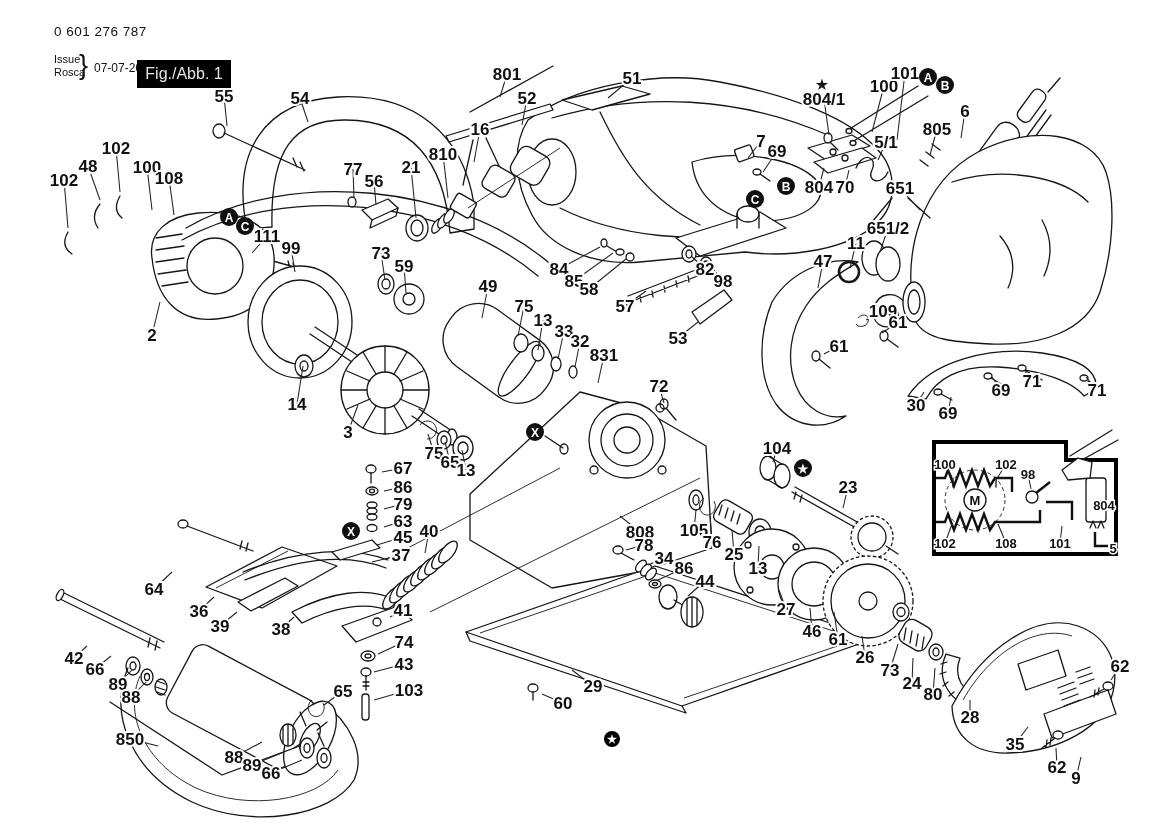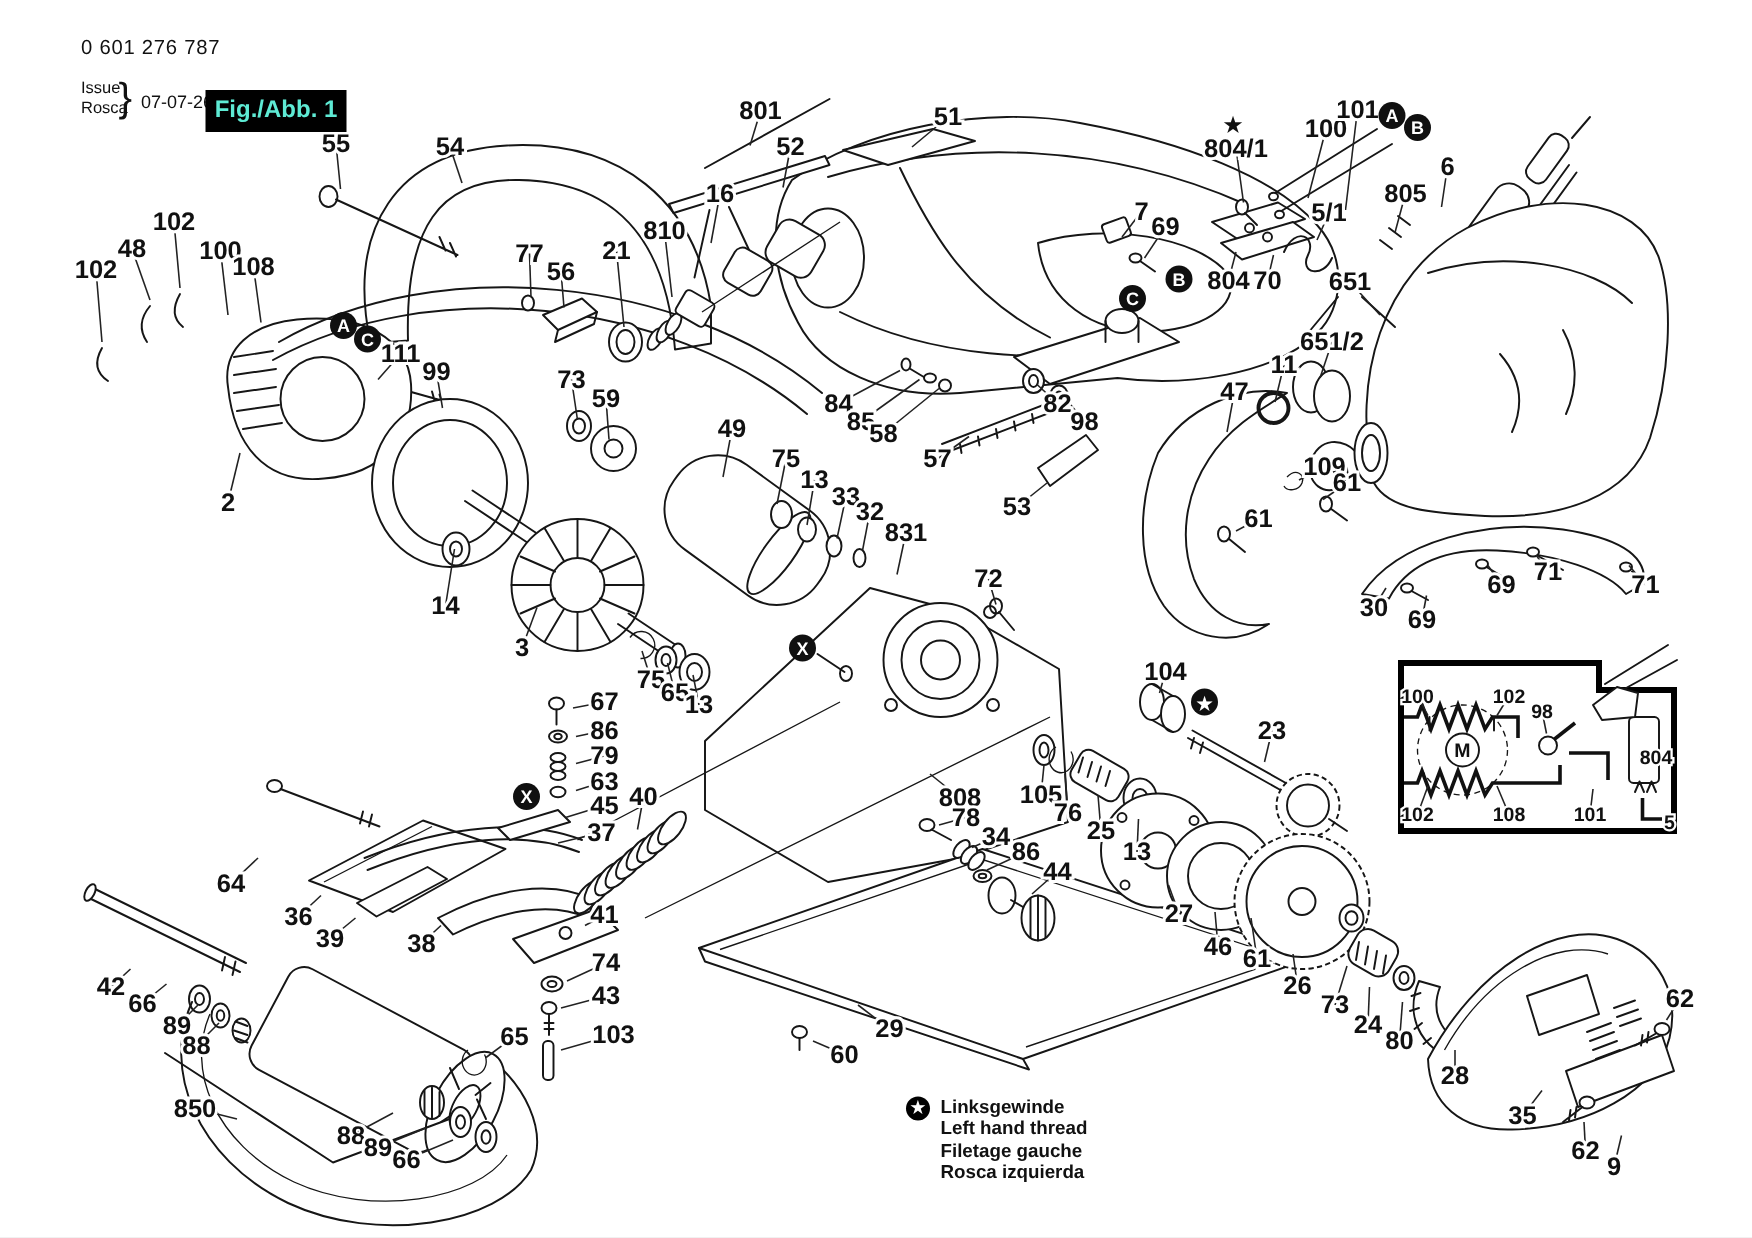--- a/index.html
+++ b/index.html
@@ -17,22 +17,22 @@
   .ilabel{font-size:13px;font-weight:bold;fill:#111;paint-order:stroke;stroke:#fff;stroke-width:3px;
           text-anchor:middle;dominant-baseline:central;}
   .mcirc{fill:#101010;}
   .mtxt{font-size:12px;font-weight:bold;fill:#fff;text-anchor:middle;dominant-baseline:central;}
   .startxt{font-size:16px;fill:#111;text-anchor:middle;dominant-baseline:central;}
   .abs{position:absolute;}
   #hdr-number{left:54px;top:24px;font-size:13.5px;font-weight:normal;letter-spacing:.5px;}
   #hdr-issue{left:54px;top:53px;font-size:11px;line-height:13px;}
   #hdr-brace{left:79px;top:50px;font-size:27px;font-weight:300;}
   #hdr-date{left:94px;top:61px;font-size:12px;}
-  #fig-box{left:137px;top:60px;width:94px;height:28px;background:#000;color:#5eead4;
-           display:flex;align-items:center;justify-content:center;font-size:16px;font-weight:bold;}
+  #fig-box{left:137px;top:60px;width:94px;height:28px;background:#000;color:#e5e5e5;
+           display:flex;align-items:center;justify-content:center;font-size:16px;font-weight:normal;}
   #legend-loctite{left:466px;top:756px;font-size:12.5px;line-height:15px;}
   #legend-loctite .star{font-size:14px;margin-right:4px;}
   #legend-lht{left:604px;top:731px;font-size:12.5px;line-height:14.4px;font-weight:bold;display:flex;gap:7px;}
   .disc{width:16px;height:16px;border-radius:50%;background:#000;color:#fff;font-size:11px;
         display:flex;align-items:center;justify-content:center;margin-top:0px;}
   #legend-mods{left:752px;top:733px;font-size:12.5px;line-height:14.4px;}
 </style>
 </head>
 <body>
 
@@ -639,20 +639,14 @@
   </div>
   <div class="abs" id="hdr-brace">}</div>
   <div class="abs" id="hdr-date">07-07-26</div>
   <div class="abs" id="fig-box">
     <span>Fig./Abb. 1</span>
   </div>
 
   
   <div class="abs" id="legend-lht">
     <span class="disc">★</span>
-    <div>
-      <div>Linksgewinde</div>
-      <div>Left hand thread</div>
-      <div>Filetage gauche</div>
-      <div>Rosca izquierda</div>
-    </div>
   </div>
 </div>
 
 </body></html>

